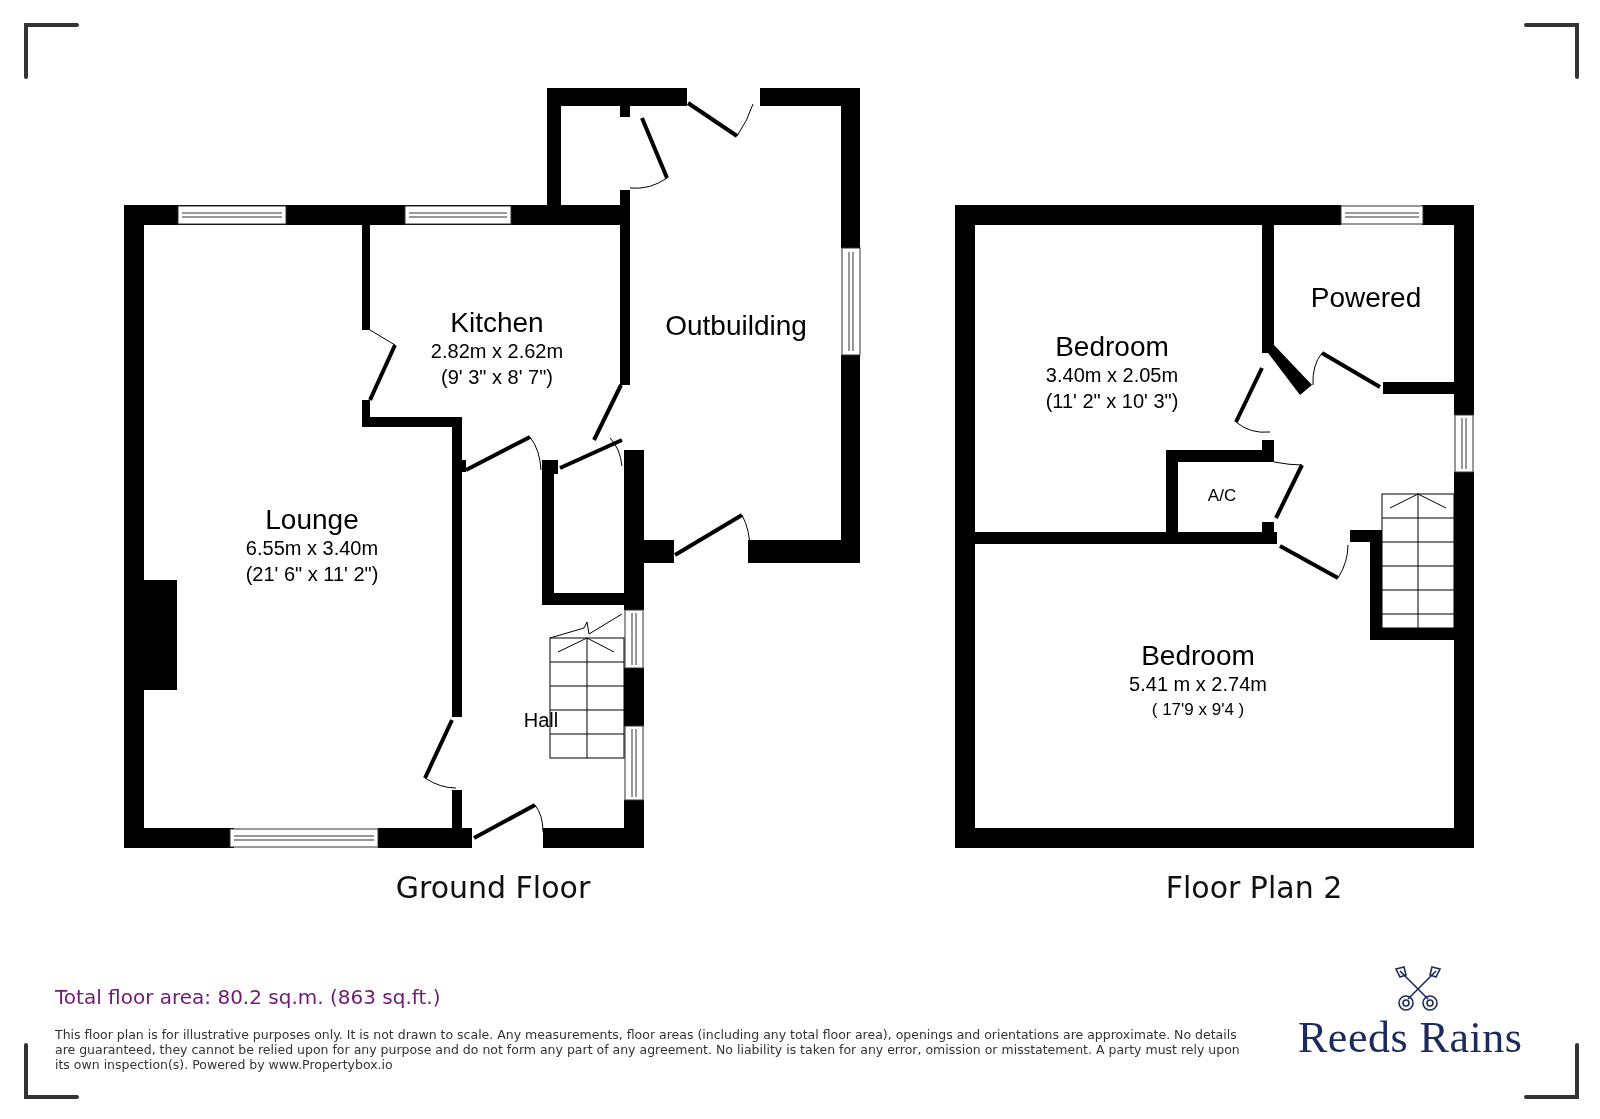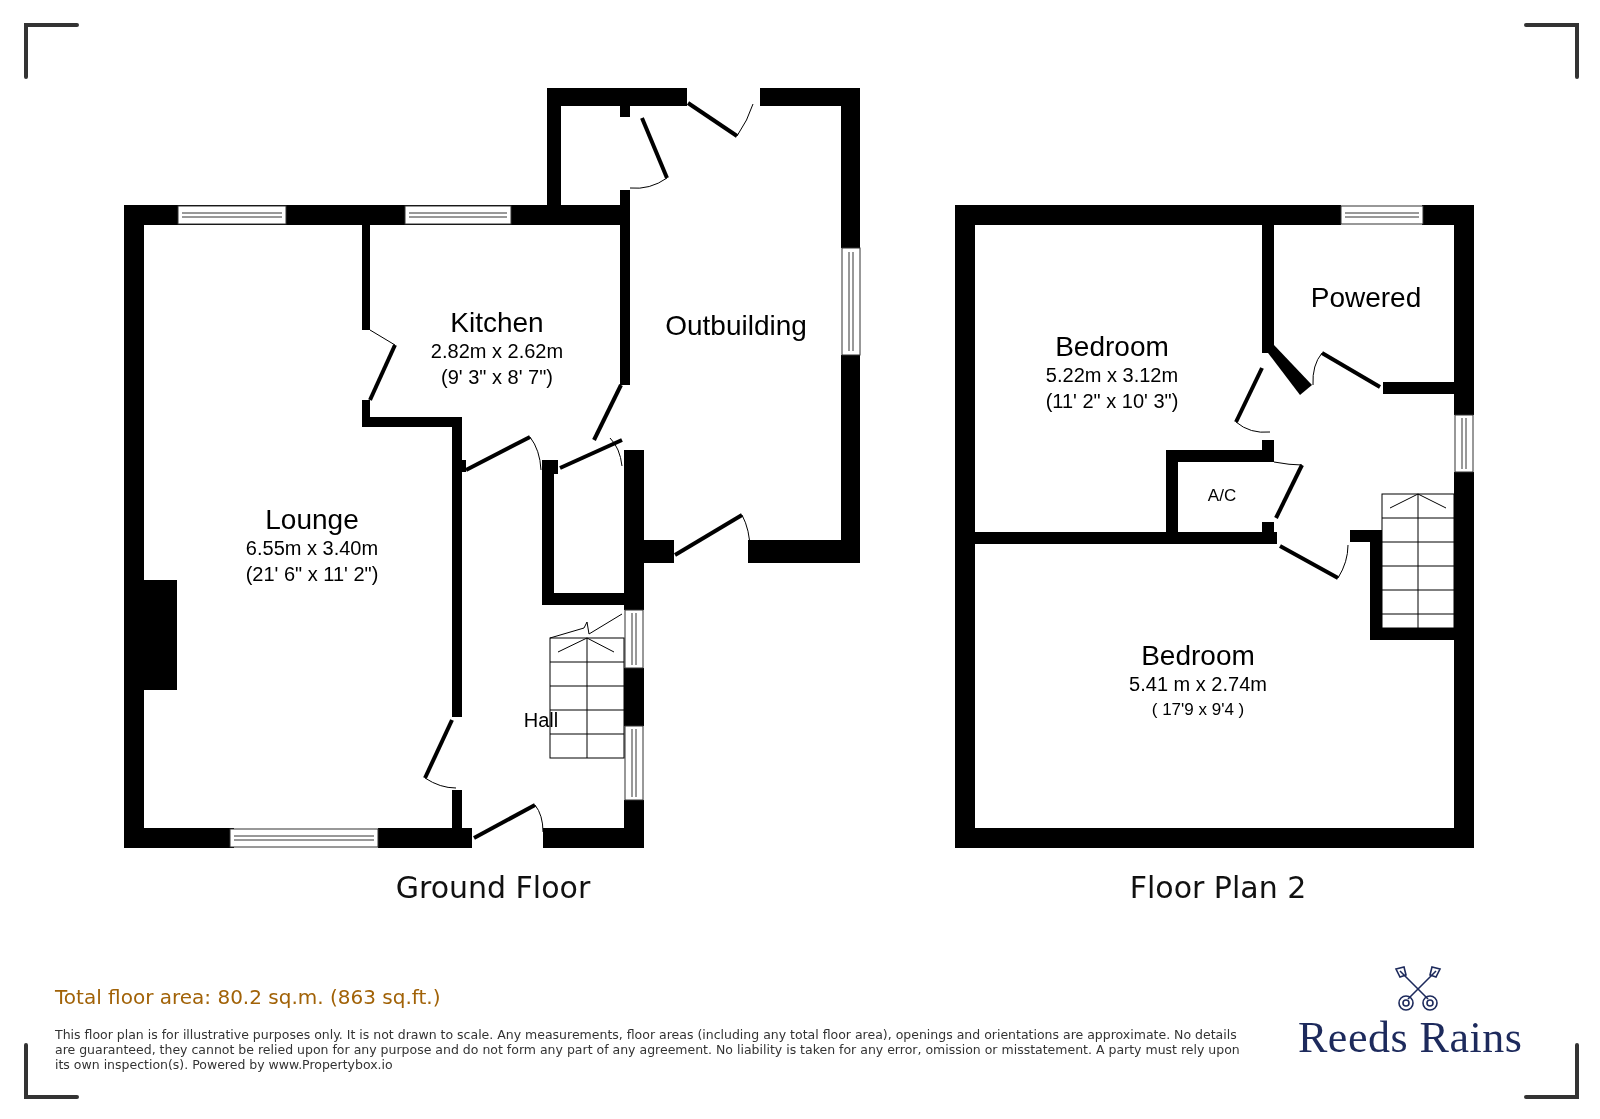--- a/index.html
+++ b/index.html
@@ -3,21 +3,21 @@
 <meta charset="utf-8">
 <style>
   html, body { margin: 0; padding: 0; background: #ffffff; }
   body { width: 1600px; height: 1119px; position: relative; overflow: hidden; font-family: "Liberation Sans", sans-serif; }
   .plan { position: absolute; left: 0; top: 0; width: 1600px; height: 1119px; }
   .room-label { position: absolute; text-align: center; color: #000; font-family: "Liberation Sans", sans-serif; white-space: nowrap; transform: translateX(-50%); }
   .room-name { font-size: 28px; line-height: 30px; }
   .room-dim { font-size: 20px; line-height: 26px; }
   .room-name-sm { font-size: 19px; }
   .floor-title { position: absolute; font-family: "DejaVu Sans", sans-serif; font-size: 30px; color: #111; transform: translateX(-50%); white-space: nowrap; }
-  .total-area { position: absolute; left: 55px; top: 985px; font-family: "DejaVu Sans", sans-serif; font-size: 20px; color: #a16207; }
+  .total-area { position: absolute; left: 55px; top: 985px; font-family: "DejaVu Sans", sans-serif; font-size: 20px; color: #701a75; }
   .disclaimer { position: absolute; left: 55px; top: 1027px; width: 1190px; font-family: "DejaVu Sans", sans-serif; font-size: 12.5px; line-height: 15px; color: #333; }
   .brand { position: absolute; left: 1298px; top: 1012px; font-family: "Liberation Serif", serif; font-size: 44px; color: #1d2a5c; white-space: nowrap; letter-spacing: 0.5px; }
   .brand-logo { position: absolute; left: 1392px; top: 965px; width: 52px; height: 48px; }
 </style>
 </head>
 <body>
 
 <svg class="plan" viewBox="0 0 1600 1119" xmlns="http://www.w3.org/2000/svg">
 
   <g stroke="#333" stroke-width="4" fill="none" stroke-linecap="round">
@@ -186,37 +186,37 @@
 </div>
 <div class="room-label" style="left:736px; top:311px;">
   <div class="room-name">Outbuilding</div>
 </div>
 <div class="room-label" style="left:541px; top:707px;">
   <div class="room-dim">Hall</div>
 </div>
 
 <div class="room-label" style="left:1112px; top:332px;">
   <div class="room-name">Bedroom</div>
-  <div class="room-dim">5.22m x 3.12m</div>
+  <div class="room-dim">3.40m x 2.05m</div>
   <div class="room-dim">(11' 2" x 10' 3")</div>
 </div>
 <div class="room-label" style="left:1366px; top:283px;">
   <div class="room-name">Powered</div>
 </div>
 <div class="room-label" style="left:1222px; top:486px;text-align:right;">
   <div class="room-name-sm" style="font-size:17px;">A/C</div>
 </div>
 <div class="room-label" style="left:1198px; top:641px;">
   <div class="room-name">Bedroom</div>
   <div class="room-dim">5.41 m x 2.74m</div>
   <div class="room-dim" style="font-size:17px;">( 17'9 x 9'4 )</div>
 </div>
 
 <div class="floor-title" style="left:493px; top:870px;">Ground Floor</div>
-<div class="floor-title" style="left:1218px; top:870px;">Floor Plan 2</div>
+<div class="floor-title" style="left:1254px; top:870px;">Floor Plan 2</div>
 
 <div class="total-area">Total floor area: 80.2 sq.m. (863 sq.ft.)</div>
 <div class="disclaimer">This floor plan is for illustrative purposes only. It is not drawn to scale. Any measurements, floor areas (including any total floor area), openings and orientations are approximate. No details are guaranteed, they cannot be relied upon for any purpose and do not form any part of any agreement. No liability is taken for any error, omission or misstatement. A party must rely upon its own inspection(s). Powered by www.Propertybox.io</div>
 
 <svg class="brand-logo" viewBox="0 0 52 48" xmlns="http://www.w3.org/2000/svg">
   <g fill="none" stroke="#1d2a5c" stroke-width="1.6">
     <line x1="8" y1="6" x2="36" y2="34"></line>
     <line x1="44" y1="6" x2="16" y2="34"></line>
     <path d="M4,4 l8,-2 l2,8 l-6,2 z"></path>
     <path d="M48,4 l-8,-2 l-2,8 l6,2 z"></path>

